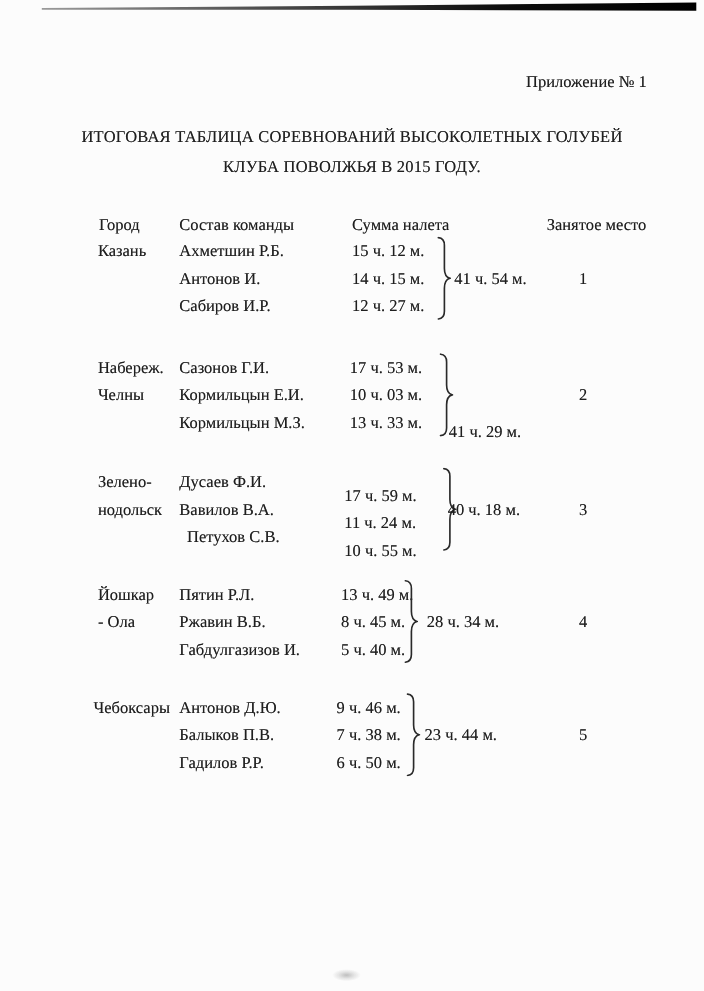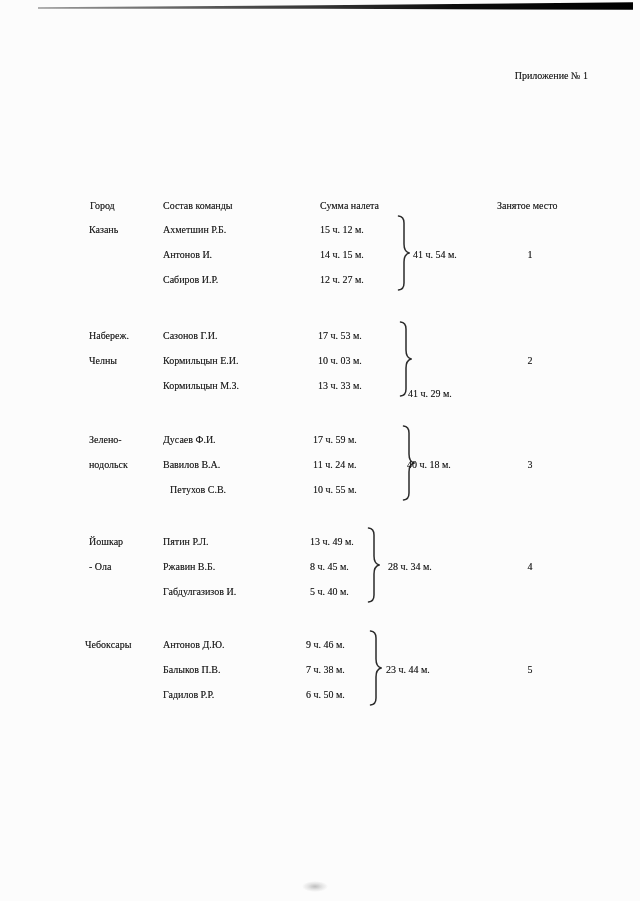--- a/index.html
+++ b/index.html
@@ -3,42 +3,42 @@
 <meta charset="utf-8">
 <style>
   :root { --paper:#fcfcfc; --ink:#1f1f1f; }
   * { margin:0; padding:0; box-sizing:border-box; }
   html,body { background:#ffffff; }
   .page {
     position:relative; width:640px; height:901px; overflow:hidden;
     background:var(--paper);
     color:var(--ink);
     font-family:"Liberation Serif","DejaVu Serif",serif;
-    font-size:10px;
+    font-size:15px;
     text-shadow:0 0 .4px rgba(20,20,20,.55); 
   }
   .scan-top { position:absolute; left:0; top:0; }
   .appendix { position:absolute; top:63px; right:52px; line-height:25px; }
   .title { position:absolute; top:112px; left:40px; width:560px; text-align:center; line-height:27px; letter-spacing:.2px; }
   .thead { position:absolute; top:193px; left:0; width:640px; line-height:25px; }
   .thead .h-city  { position:absolute; left:90px; }
   .thead .h-team  { position:absolute; left:163px; }
   .thead .h-sum   { position:absolute; left:320px; }
   .thead .h-place { position:absolute; left:497px; }
   .group { position:absolute; left:0; width:512px; height:82px; }
   .g1 { top:217px; } .g2 { top:323px; } .g3 { top:427px; } .g4 { top:529px; } .g5 { top:632px; }
   .city { position:absolute; left:89px; line-height:25px; top:0; }
   .city.l2 { top:25px; }
   .g5 .city { left:85px; }
   .row { position:absolute; left:0; width:640px; line-height:25px; }
   .r1 { top:0; } .r2 { top:25px; } .r3 { top:50px; }
   .name { position:absolute; left:163px; }
   .g3 .r3 .name { left:170px; }
   .time { position:absolute; left:320px; }
-  .g2 .time { left:318px; } .g3 .time { left:313px; } .g4 .time { left:310px; } .g5 .time { left:306px; }
+  .g2 .time { left:318px; } .g3 .time { left:313px;margin-top:12px; } .g4 .time { left:310px; } .g5 .time { left:306px; }
   .brace { position:absolute; top:-2px; color:#2a2a2a; }
   .g1 .brace { left:397px; } .g2 .brace { left:399px; } .g3 .brace { left:402px; }
   .g4 .brace { left:367px; } .g5 .brace { left:369px; }
   .total { position:absolute; top:25px; line-height:25px; }
   .g1 .total { left:413px; } .g2 .total { left:408px;margin-top:33px; } .g3 .total { left:407px; }
   .g4 .total { left:388px; } .g5 .total { left:386px; }
   .place { position:absolute; top:25px; left:518px; width:24px; text-align:center; line-height:25px; }
   .footnote { position:absolute; top:730px; left:88px; line-height:25px; white-space:pre; }
   .smudge {
     position:absolute; left:302px; top:881px; width:26px; height:11px;
@@ -59,20 +59,22 @@
         <stop offset="0.7" stop-color="#0c0c0c"></stop>
         <stop offset="1" stop-color="#000000"></stop>
       </linearGradient>
     </defs>
     <polygon points="38,7.2 320,5.2 633,2.2 633,9.8 320,8.8 38,8.8" fill="url(#fade)"></polygon>
   </svg>
 
   <div class="appendix">Приложение № 1</div>
 
   <div class="title">
+    <div>ИТОГОВАЯ ТАБЛИЦА СОРЕВНОВАНИЙ ВЫСОКОЛЕТНЫХ ГОЛУБЕЙ</div>
+    <div>КЛУБА ПОВОЛЖЬЯ В 2015 ГОДУ.</div>
   </div>
 
   <div class="thead">
     <span class="h-city">Город</span>
     <span class="h-team">Состав команды</span>
     <span class="h-sum">Сумма налета</span>
     <span class="h-place">Занятое место</span>
   </div>
 
   <div class="group g1">

